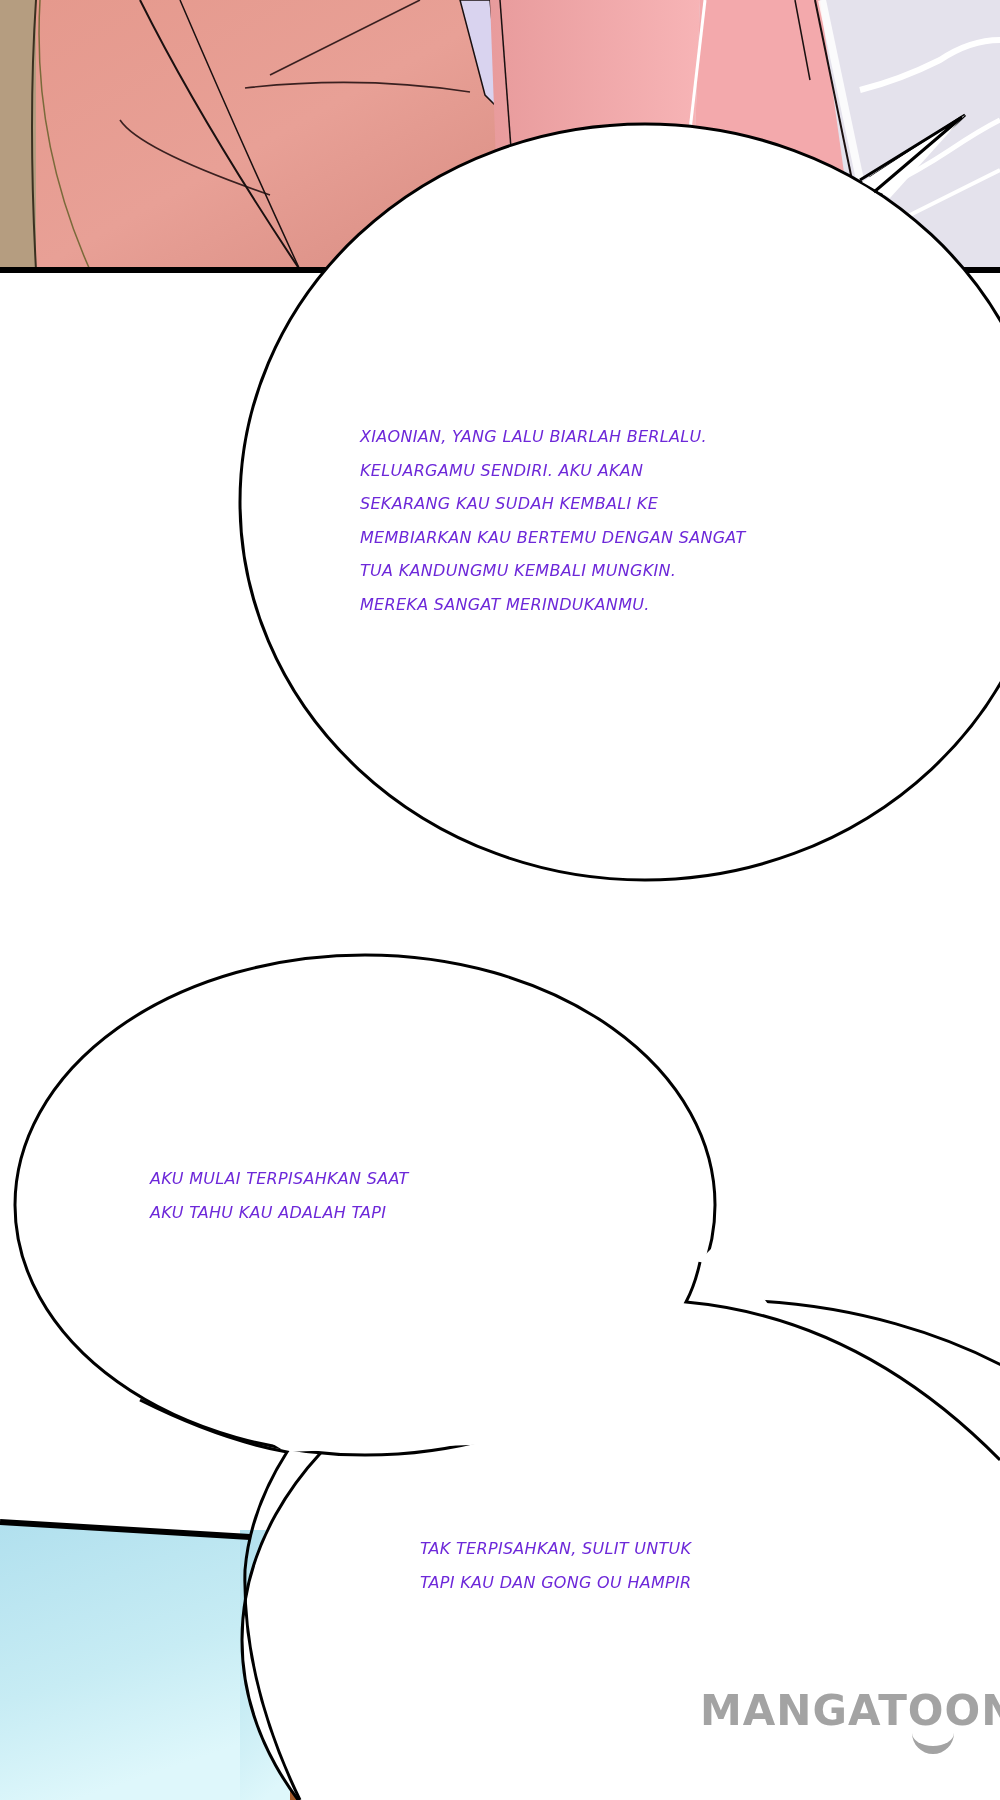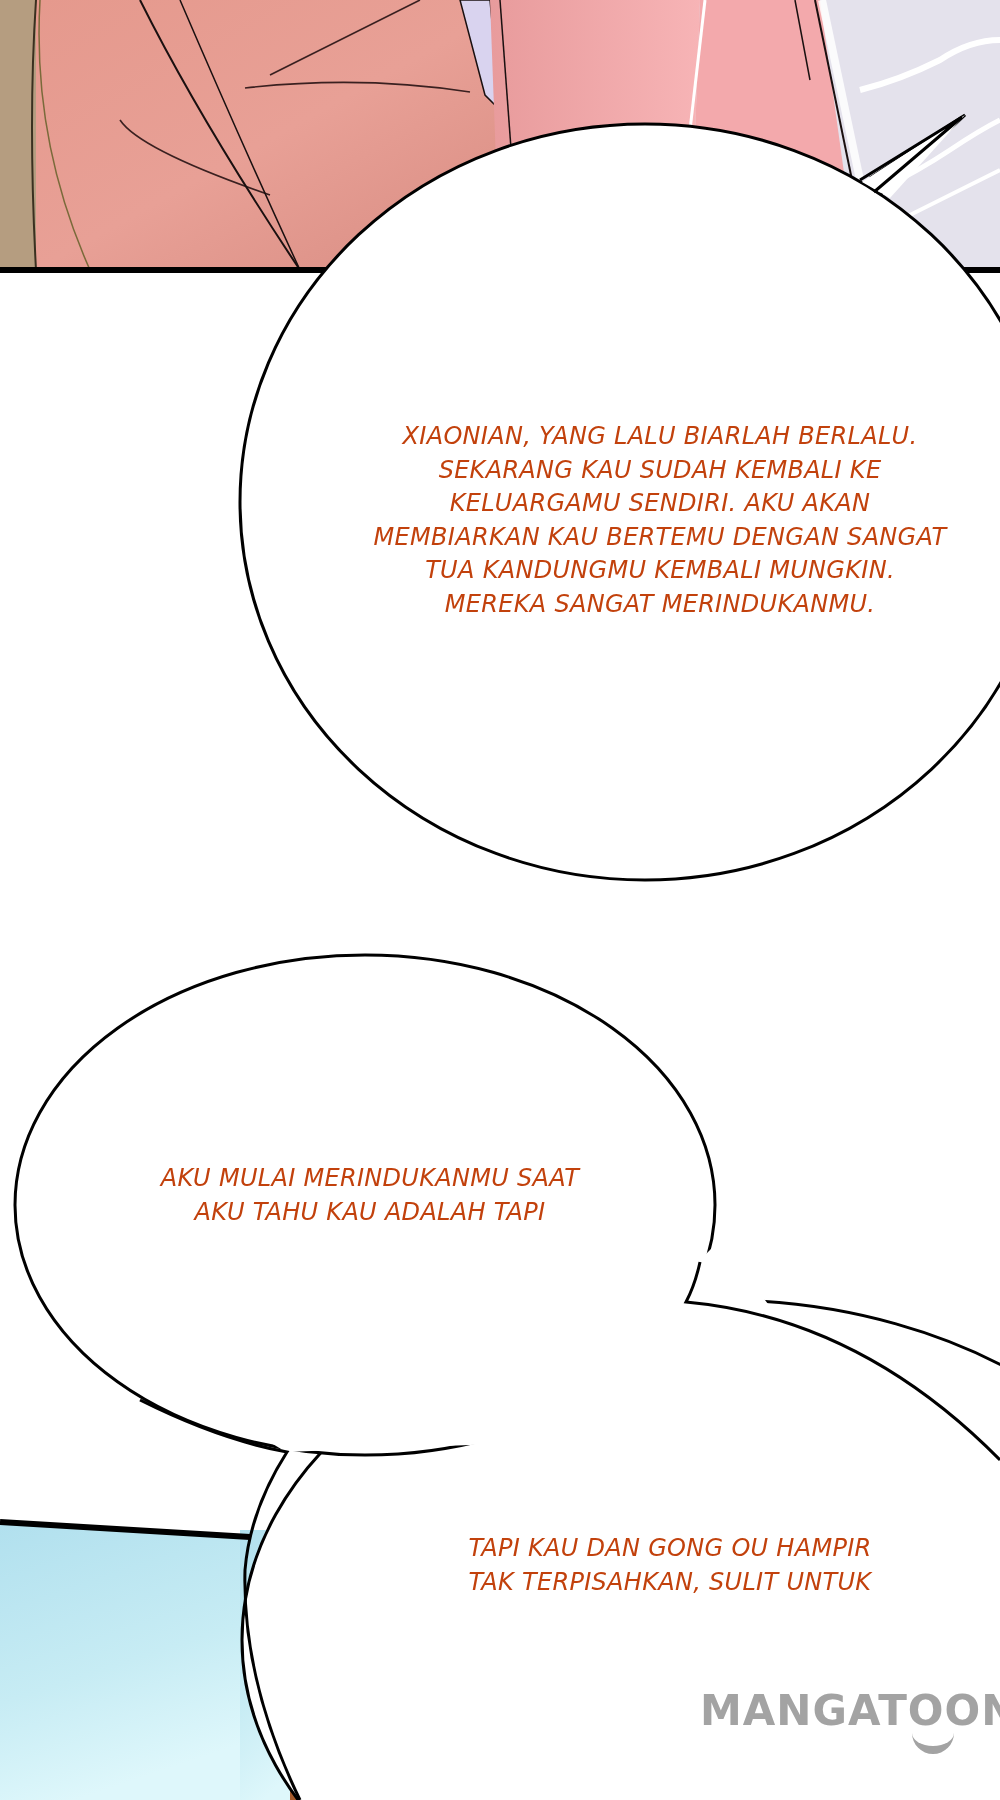--- a/index.html
+++ b/index.html
@@ -11,26 +11,25 @@
       background: #ffffff;
       font-family: "DejaVu Sans", sans-serif;
     }
     .art {
       position: absolute;
       left: 0; top: 0;
       width: 1000px; height: 1800px;
     }
     .bubble-text {
       position: absolute;
-      text-align: center;
       font-family: "DejaVu Sans", sans-serif;
       font-style: italic;
       font-weight: normal;
-      color: #c2410c;
-      font-size: 24px;
+      color: #6d28d9;
+      font-size: 16px;
       line-height: 33.5px;
       letter-spacing: 0.3px;
       white-space: nowrap;
     }
     .bubble-text .line { display: block; }
     .watermark {
       position: absolute;
       left: 700px;
       top: 1686px;
       font-family: "DejaVu Sans", sans-serif;
@@ -130,33 +129,33 @@
       <path d="M700 1260 L686 1302 L780 1320 L720 1240 Z" fill="#ffffff"></path>
       <path d="M286 1452 L250 1430 L340 1440 Z" fill="#ffffff"></path>
 
       <path d="M700 1262 Q695 1285 686 1302 Q860 1318 1000 1460" fill="none" stroke="#000000" stroke-width="3"></path>
       <path d="M140 1400 Q220 1440 287 1452 Q250 1510 245 1570 Q242 1680 300 1800" fill="none" stroke="#000000" stroke-width="3"></path>
     </g>
   </svg>
 
   <div class="bubble-text" style="left: 360px; top: 420px; width: 600px;">
     <span class="line">XIAONIAN, YANG LALU BIARLAH BERLALU.</span>
+    <span class="line">KELUARGAMU SENDIRI. AKU AKAN</span>
     <span class="line">SEKARANG KAU SUDAH KEMBALI KE</span>
-    <span class="line">KELUARGAMU SENDIRI. AKU AKAN</span>
     <span class="line">MEMBIARKAN KAU BERTEMU DENGAN SANGAT</span>
     <span class="line">TUA KANDUNGMU KEMBALI MUNGKIN.</span>
     <span class="line">MEREKA SANGAT MERINDUKANMU.</span>
   </div>
 
   <div class="bubble-text" style="left: 150px; top: 1162px; width: 440px;">
-    <span class="line">AKU MULAI MERINDUKANMU SAAT</span>
+    <span class="line">AKU MULAI TERPISAHKAN SAAT</span>
     <span class="line">AKU TAHU KAU ADALAH TAPI</span>
   </div>
 
   <div class="bubble-text" style="left: 420px; top: 1532px; width: 500px;">
+    <span class="line">TAK TERPISAHKAN, SULIT UNTUK</span>
     <span class="line">TAPI KAU DAN GONG OU HAMPIR</span>
-    <span class="line">TAK TERPISAHKAN, SULIT UNTUK</span>
   </div>
 
   <div class="watermark">MANGATOON</div>
   <div class="watermark-smile"></div>
 
 </div>
 
 </body></html>

